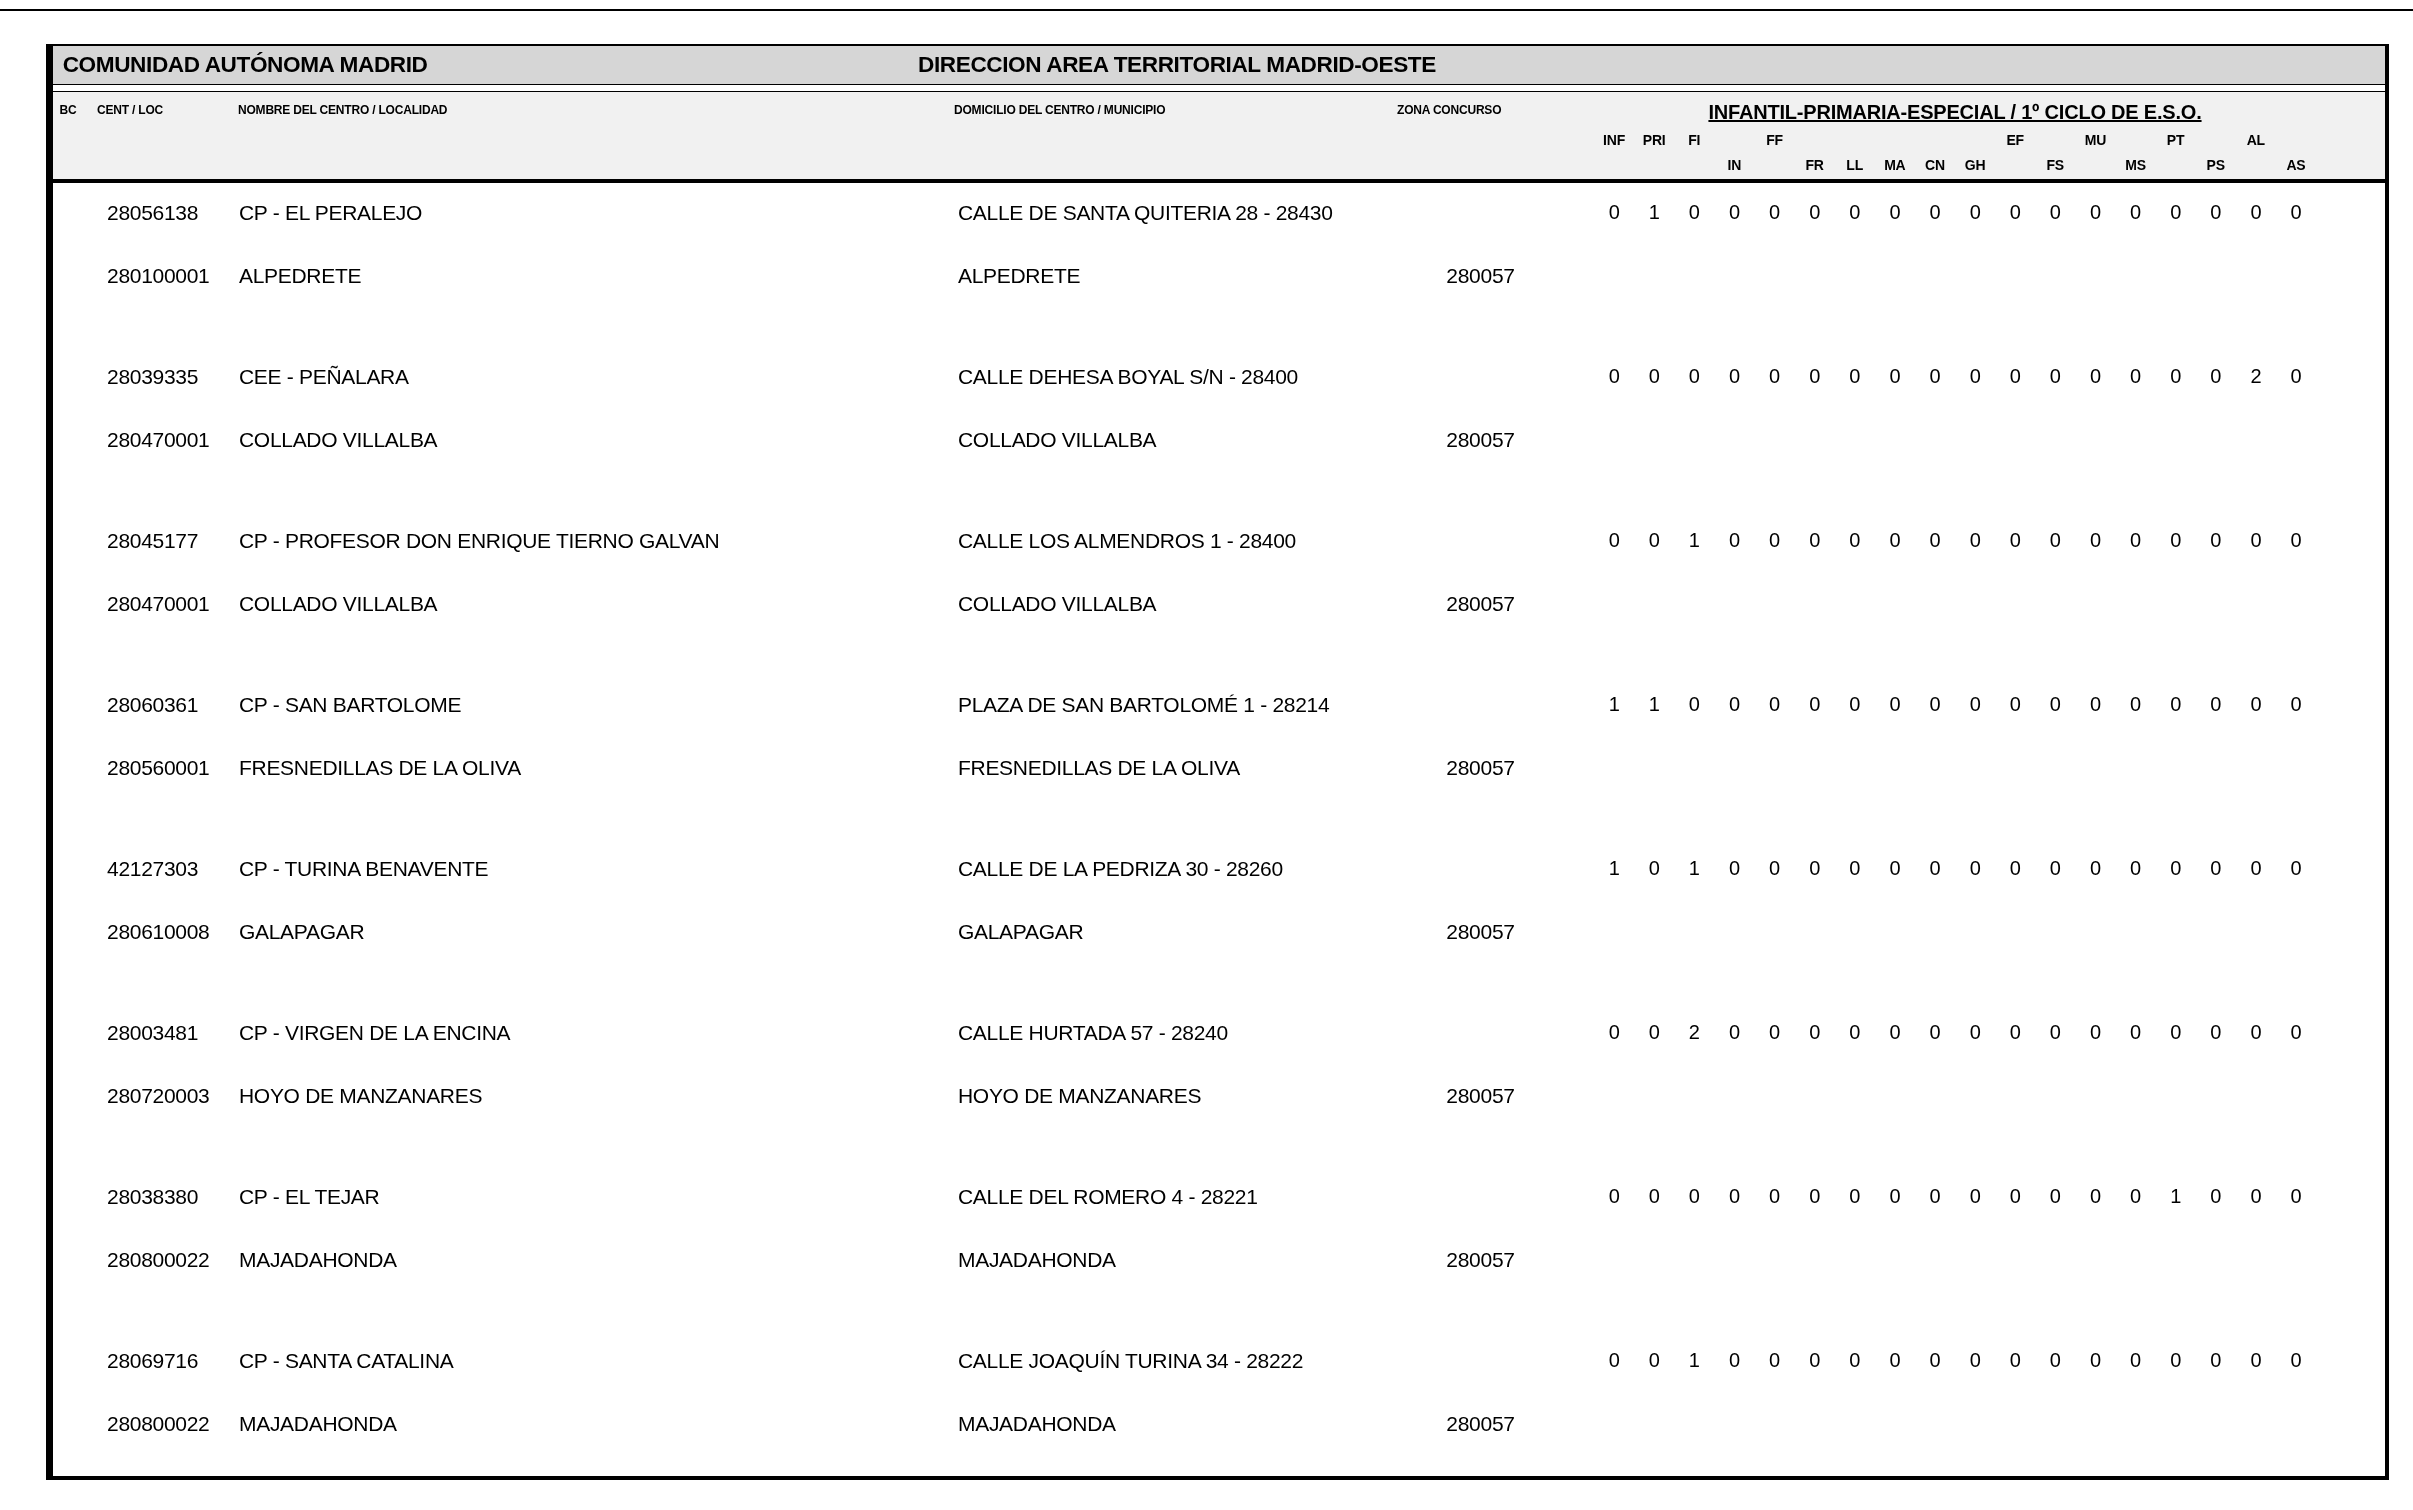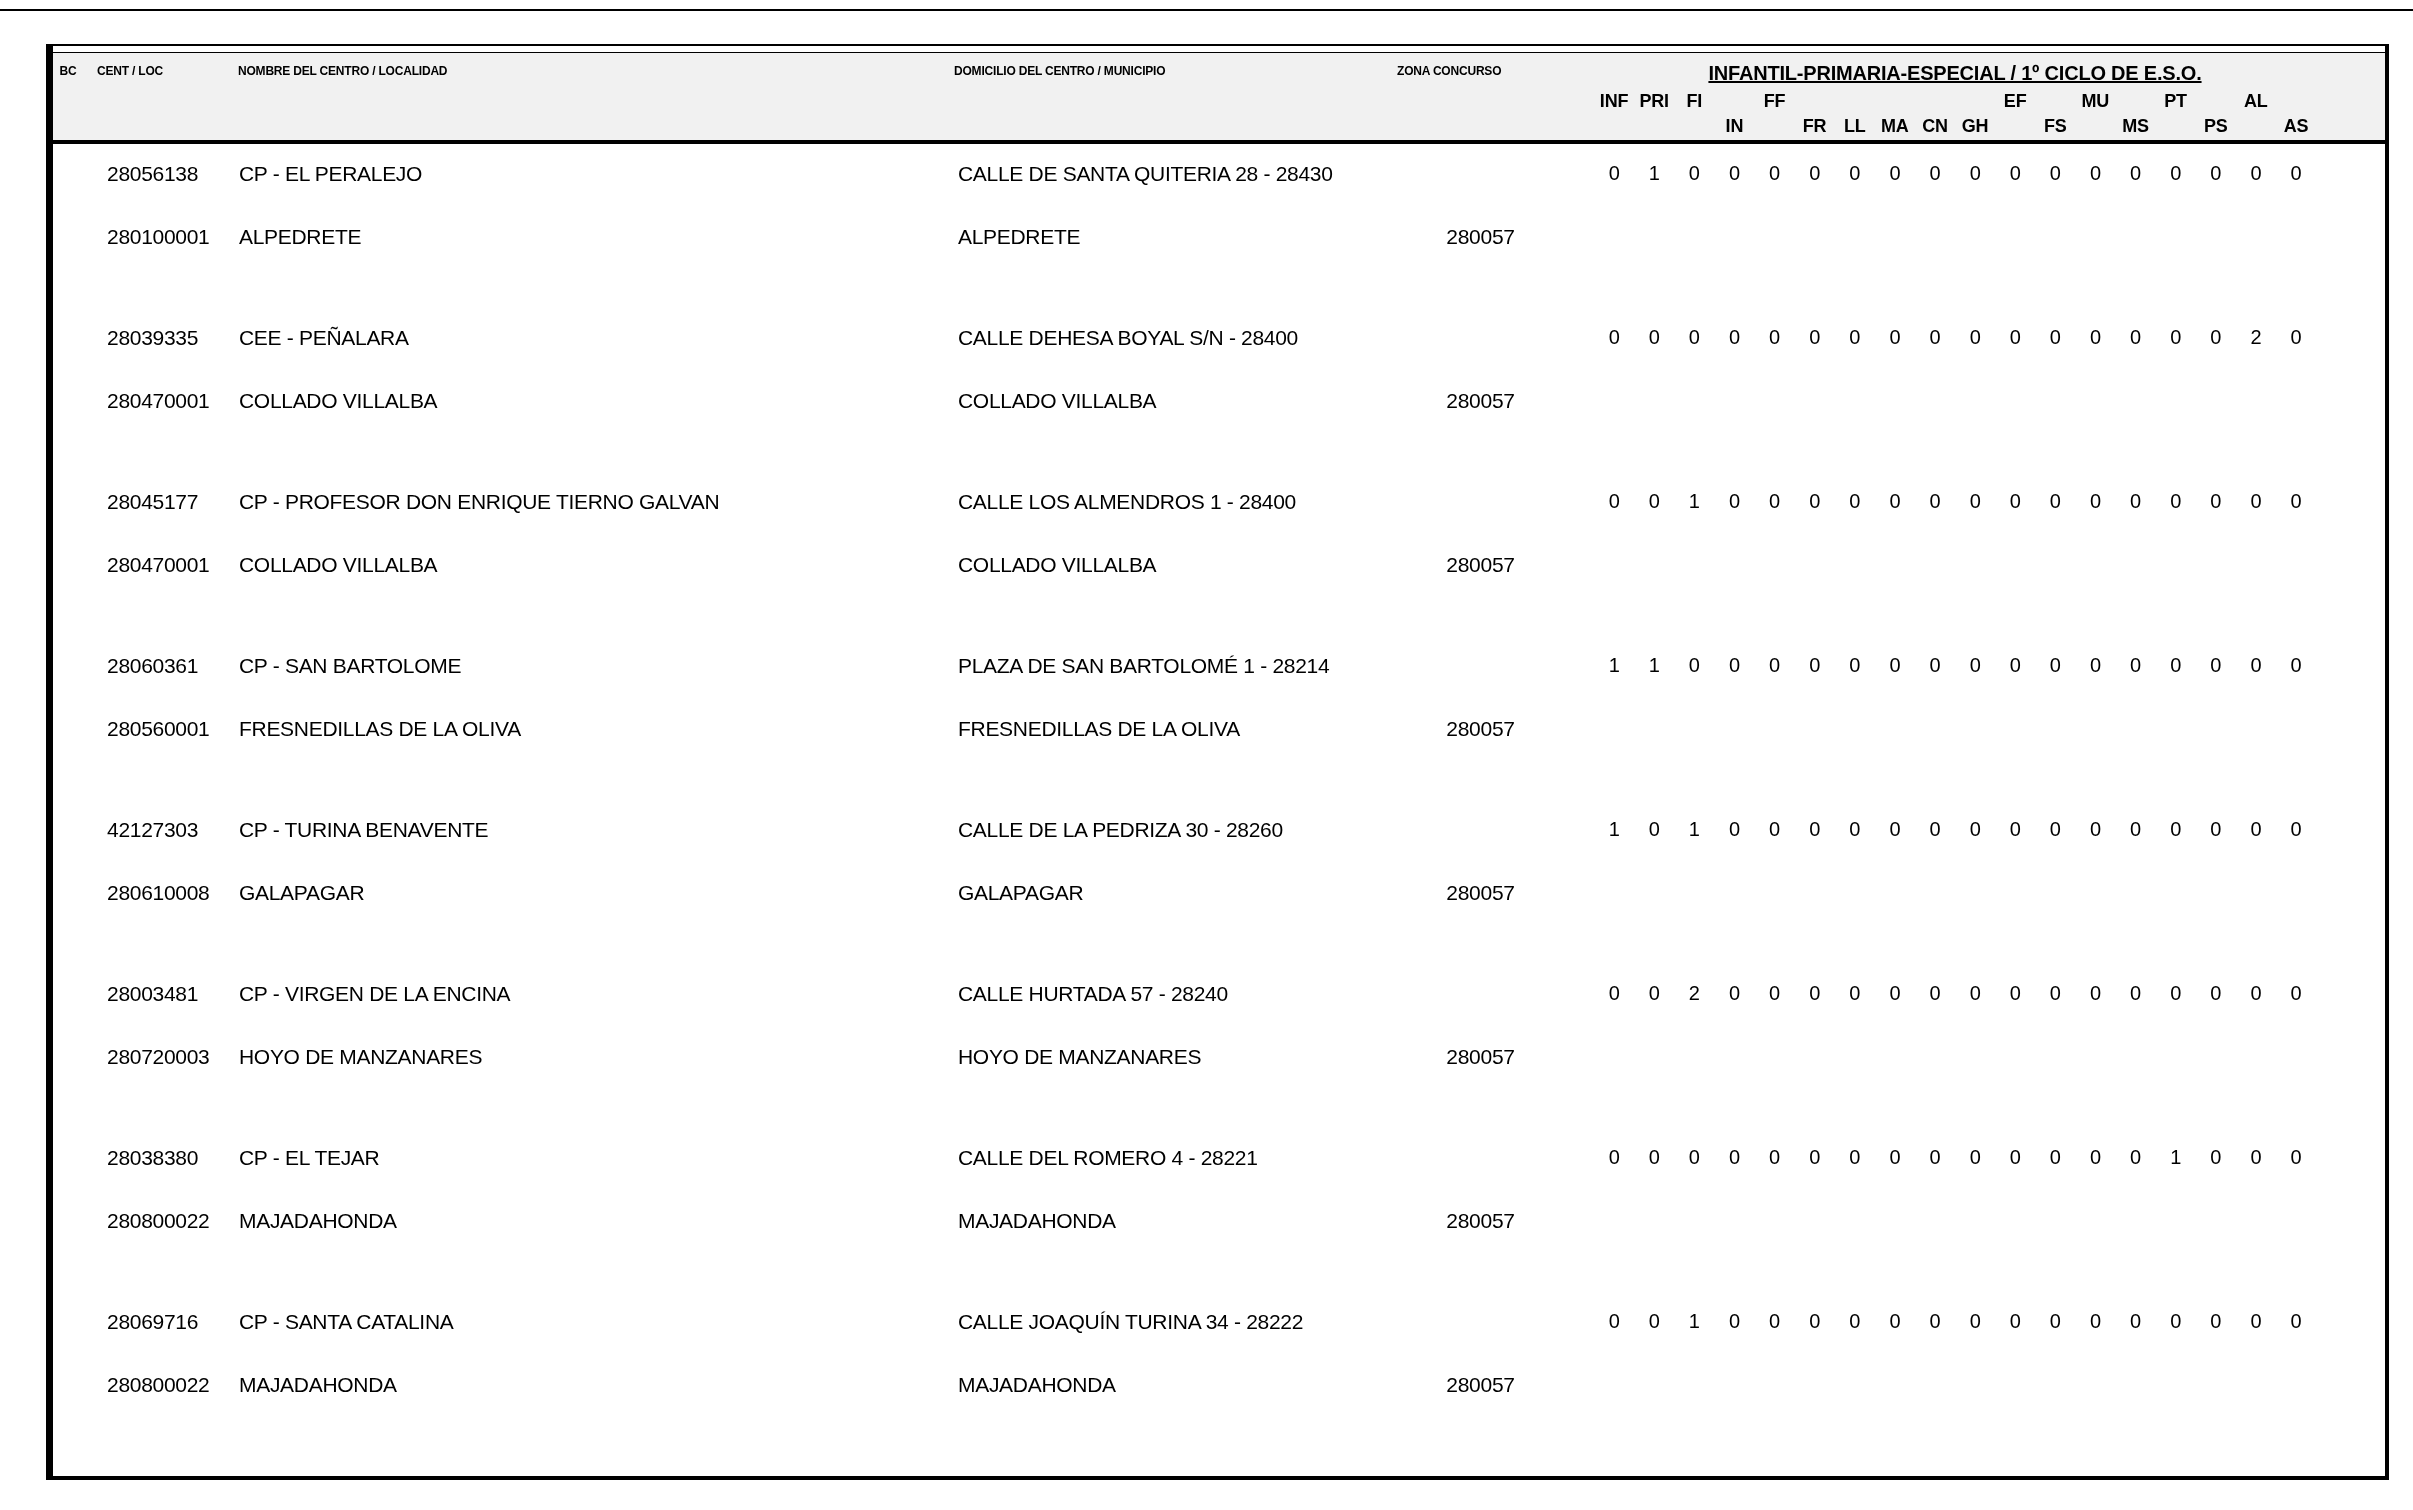--- a/index.html
+++ b/index.html
@@ -62,21 +62,21 @@
     position:absolute;left:1541px;width:722px;top:9.7px;
     text-align:center;font-size:20px;letter-spacing:-0.2px;white-space:nowrap;
   }
   .group-title-wrap span{text-decoration:underline;}
   .sub-grid{
     position:absolute;left:1541px;width:722px;top:36px;
     display:grid;grid-template-columns:repeat(18,1fr);
   }
   .sub-col{display:flex;flex-direction:column;align-items:center;}
   .sub-slot{
-    height:25px;line-height:25px;font-size:18px;letter-spacing:-0.2px;
+    height:25px;line-height:25px;font-size:14px;letter-spacing:-0.2px;
     text-align:center;white-space:nowrap;
   }
   
   .rows{
     flex:1 1 auto;position:relative;background:var(--page-bg);
     padding-top:16px;overflow:hidden;
   }
   .entry{position:relative;height:164px;}
   .line{
     position:absolute;left:0;width:100%;height:27.5px;
@@ -95,20 +95,24 @@
   }
   .num{text-align:center;font-size:20px;line-height:27.5px;}
 </style>
 </head>
 <body>
 
 <div class="page-top-rule"></div>
 
 <div class="frame">
 
+  <div class="title-band">
+    <span class="t title-left">COMUNIDAD AUTÓNOMA MADRID</span>
+    <span class="t title-right">DIRECCION AREA TERRITORIAL MADRID-OESTE</span>
+  </div>
 
   <div class="band-gap"></div>
 
   <div class="colhead">
     <span class="h h-bc">BC</span>
     <span class="h h-centloc">CENT / LOC</span>
     <span class="h h-nombre">NOMBRE DEL CENTRO / LOCALIDAD</span>
     <span class="h h-domicilio">DOMICILIO DEL CENTRO / MUNICIPIO</span>
     <span class="h h-zona">ZONA CONCURSO</span>
 

